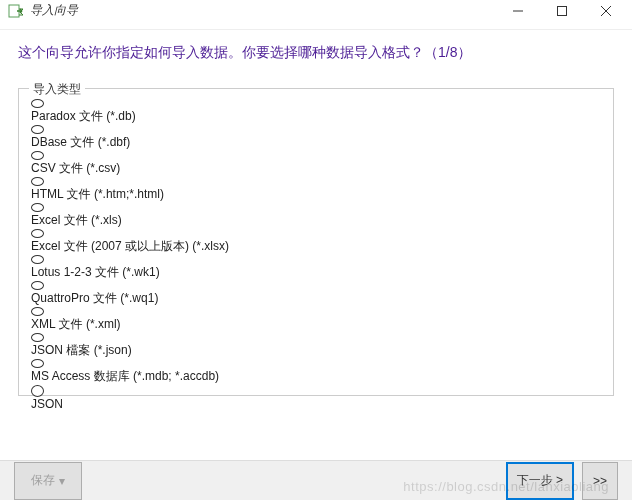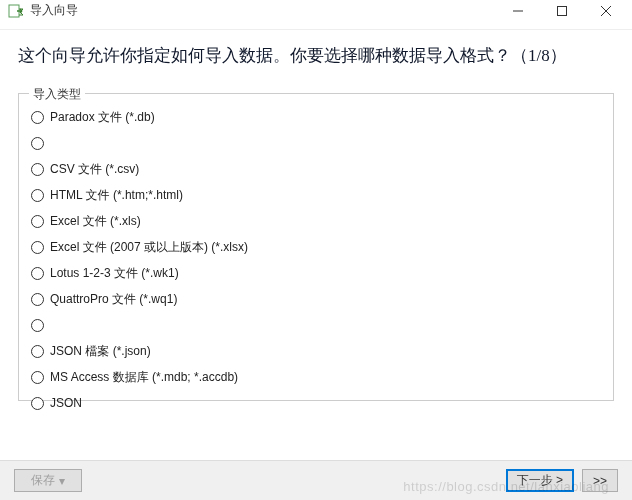--- a/index.html
+++ b/index.html
@@ -13,60 +13,61 @@
     overflow: hidden;
     position: relative;
   }
   .titlebar {
     height: 30px;
     display: flex;
     align-items: center;
     padding: 0 4px 8px 8px;
     background: #fff;
     border-bottom: 1px solid #eee;
+    font-style: italic;
   }
   .titlebar .app-icon {
     width: 16px; height: 16px;
     margin-right: 6px;
     display: inline-flex;
   }
   .titlebar .title { flex: 1; color: #333; }
   .winbtns { display: flex; }
   .winbtn {
     width: 44px; height: 28px;
     display: flex; align-items: center; justify-content: center;
     color: #333;
   }
   .winbtn svg { width: 10px; height: 10px; }
   .heading {
-    color: #0f172a;
-    font-size: 17px;
+    color: #4c1d95;
+    font-size: 14px;
     padding: 14px 18px 8px 18px;
-    font-family: Liberation Serif, serif;
   }
   .group {
     margin: 18px 18px 8px 18px;
     border: 1px solid #ccc;
     position: relative;
     padding: 10px 12px 8px 12px;
     height: 308px;
   }
   .group-legend {
     position: absolute;
     top: -8px; left: 10px;
     background: #fff;
     padding: 0 4px;
     color: #333;
   }
   .radio-row {
     display: flex;
-    align-items: center;
+    align-items: flex-start;
     height: 26px;
     color: #222;
     cursor: default;
+    flex-direction: column;
   }
   .radio {
     width: 13px; height: 13px;
     border: 1px solid #333;
     border-radius: 50%;
     margin-right: 6px;
     position: relative;
     background: #fff;
   }
   .radio.selected::after {
@@ -83,21 +84,21 @@
     height: 40px;
     background: #f0f0f0;
     border-top: 1px solid #ddd;
     display: flex;
     align-items: center;
     padding: 0 14px;
     gap: 8px;
   }
   .footer .spacer { flex: 1; }
   .btn {
-    height: 23px;
+    height: 38px;
     min-width: 68px;
     padding: 0 10px;
     border: 1px solid #adadad;
     background: #e1e1e1;
     display: inline-flex;
     align-items: center;
     justify-content: center;
     color: #333;
     font-size: 12px;
   }
@@ -150,20 +151,21 @@
 
 <div class="group">
   <div class="group-legend">导入类型</div>
   <div id="options-container">
       <div class="radio-row">
         <span class="radio"></span>
         <span>Paradox 文件 (*.db)</span>
       </div>
       <div class="radio-row">
         <span class="radio"></span>
+        <span>DBase 文件 (*.dbf)</span>
       </div>
       <div class="radio-row">
         <span class="radio"></span>
         <span>CSV 文件 (*.csv)</span>
       </div>
       <div class="radio-row">
         <span class="radio"></span>
         <span>HTML 文件 (*.htm;*.html)</span>
       </div>
       <div class="radio-row">
@@ -177,20 +179,21 @@
       <div class="radio-row">
         <span class="radio"></span>
         <span>Lotus 1-2-3 文件 (*.wk1)</span>
       </div>
       <div class="radio-row">
         <span class="radio"></span>
         <span>QuattroPro 文件 (*.wq1)</span>
       </div>
       <div class="radio-row">
         <span class="radio"></span>
+        <span>XML 文件 (*.xml)</span>
       </div>
       <div class="radio-row">
         <span class="radio"></span>
         <span>JSON 檔案 (*.json)</span>
       </div>
       <div class="radio-row">
         <span class="radio"></span>
         <span>MS Access 数据库 (*.mdb; *.accdb)</span>
       </div>
       <div class="radio-row">

